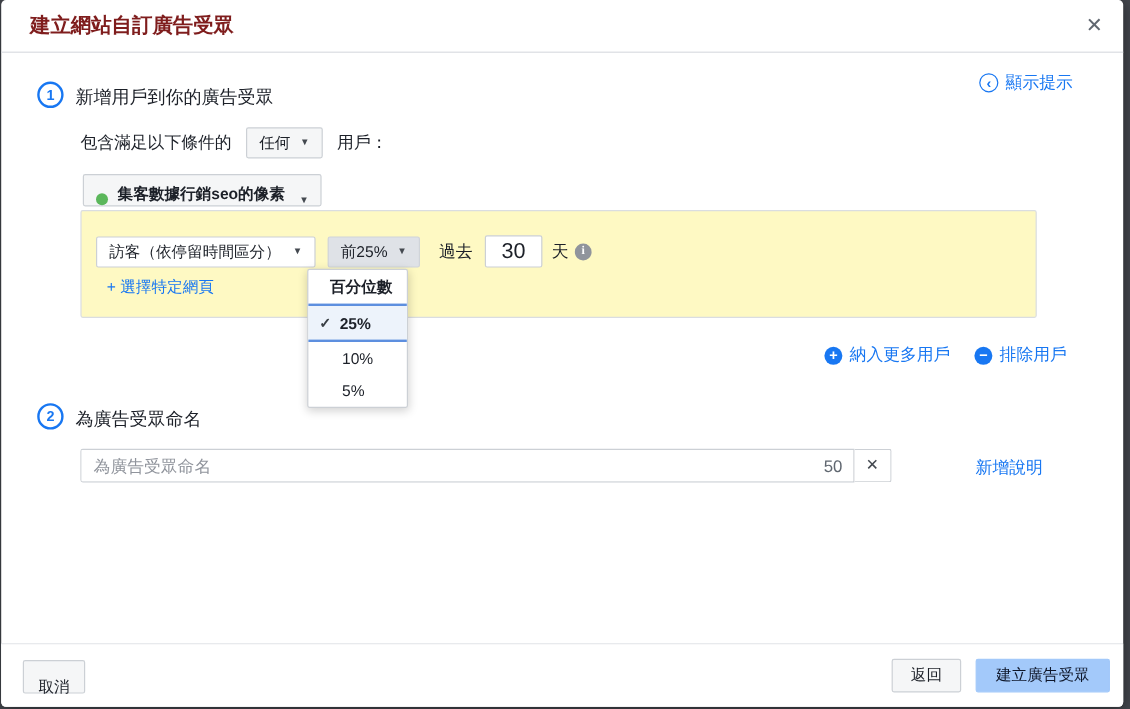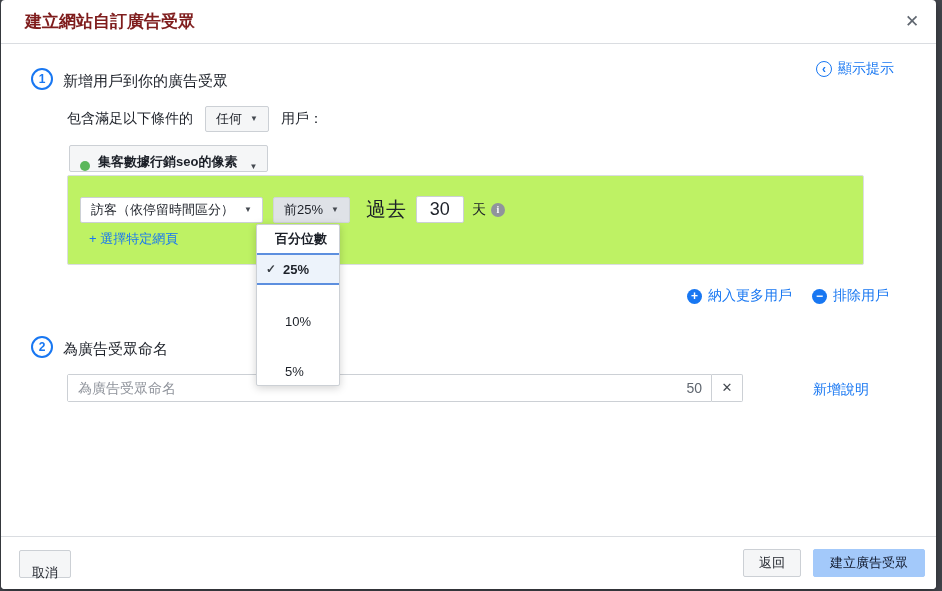--- a/index.html
+++ b/index.html
@@ -35,43 +35,43 @@
   .btn-gray { display: inline-flex; align-items: center; gap: 8px; height: 26px; padding: 0 10px;
     background: #f5f6f7; border: 1px solid #ccd0d5; border-radius: 2px; font-size: 13px; color: #1c2028; cursor: pointer; }
   .match-btn { margin: 0 12px; }
   .caret { font-size: 8px; color: #444950; line-height: 1; }
   
   .pixel-btn { position: absolute; left: 68px; top: 145px; height: 27px; font-weight: bold; align-items: flex-end; }
   .pixel-dot { width: 10px; height: 10px; border-radius: 50%; background: #5bb75b; }
   .pixel-btn .caret { margin-left: 4px; }
   
   .cond-box { position: absolute; left: 66px; top: 175px; width: 797px; height: 90px;
-    border: 1px solid #dadde1; border-radius: 2px; background: #bef264; }
+    border: 1px solid #dadde1; border-radius: 2px; background: #fef9c3; }
   .cond-row { position: absolute; left: 12px; top: 20px; display: flex; align-items: center; }
   .dd-white { display: inline-flex; align-items: center; gap: 10px; height: 26px; padding: 0 10px;
     background: #fff; border: 1px solid #ccd0d5; border-radius: 2px; font-size: 13px; cursor: pointer; }
   .dd-active { display: inline-flex; align-items: center; gap: 8px; height: 26px; padding: 0 10px; margin-left: 10px;
     background: #dfe2e7; border: 1px solid #d0d4d9; border-radius: 2px; font-size: 13px; cursor: pointer; text-align: right; }
-  .past-label { margin-left: 16px; font-size: 20px; }
+  .past-label { margin-left: 16px; font-size: 14px; }
   .days-input { margin-left: 10px; width: 48px; height: 27px; border: 1px solid #ccd0d5; border-radius: 2px;
     text-align: center; font-size: 18px; font-family: "Liberation Sans", sans-serif; color: #1c2028; }
   .days-unit { margin-left: 8px; font-size: 14px; }
   .info-icon { margin-left: 5px; width: 14px; height: 14px; border-radius: 50%; background: #90949c;
     color: #fff; font-size: 10px; font-weight: bold; font-family: "Liberation Serif", serif;
     line-height: 14px; text-align: center; cursor: pointer; }
   .pages-link { position: absolute; left: 21px; top: 54px; font-size: 13px; color: #1877f2; cursor: pointer; }
   
   .menu { position: absolute; left: 255px; top: 224px; width: 84px; background: #fff;
     border: 1px solid #ccd0d5; border-radius: 2px; box-shadow: 0 2px 8px rgba(0,0,0,.18); z-index: 10; }
   .menu-header { height: 28px; line-height: 28px; padding-left: 18px; font-size: 13px; font-weight: bold; color: #1c2028; }
   .menu-item-selected { height: 32px; display: flex; align-items: center; gap: 7px; padding-left: 9px;
     background: #edf3fb; border-top: 2px solid #5d8fdf; border-bottom: 2px solid #5d8fdf;
     font-size: 13px; font-weight: bold; color: #1c2028; cursor: pointer; }
   .check-icon { font-size: 12px; color: #3a3f45; }
-  .menu-item { height: 27px; line-height: 27px; padding-left: 28px; font-size: 13px; color: #1c2028; cursor: pointer; margin-top: 23px; }
+  .menu-item { height: 27px; line-height: 27px; padding-left: 28px; font-size: 13px; color: #1c2028; cursor: pointer; }
   
   .links-row { position: absolute; left: 686px; top: 287px; display: flex; gap: 20px; }
   .action-link { display: flex; align-items: center; gap: 6px; color: #1877f2; font-size: 14px; cursor: pointer; }
   .circle-btn-icon { width: 15px; height: 15px; border-radius: 50%; background: #1877f2; color: #fff;
     font-size: 12px; font-weight: bold; line-height: 14px; text-align: center; }
   
   .name-row { position: absolute; left: 66px; top: 374px; display: flex; }
   .name-wrap { position: relative; width: 645px; height: 28px; border: 1px solid #ccd0d5; border-radius: 2px 0 0 2px; background: #fff; }
   .name-input { width: 100%; height: 100%; border: 0; outline: none; padding: 0 44px 0 10px;
     font-size: 14px; font-family: "Liberation Sans", sans-serif; color: #1c2028; }

